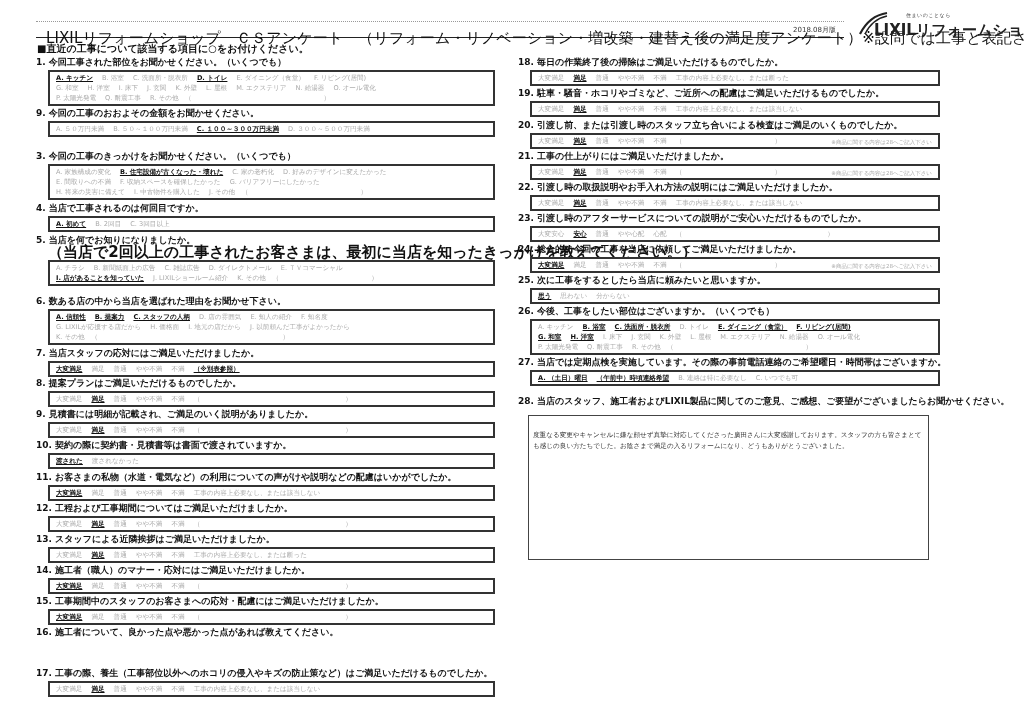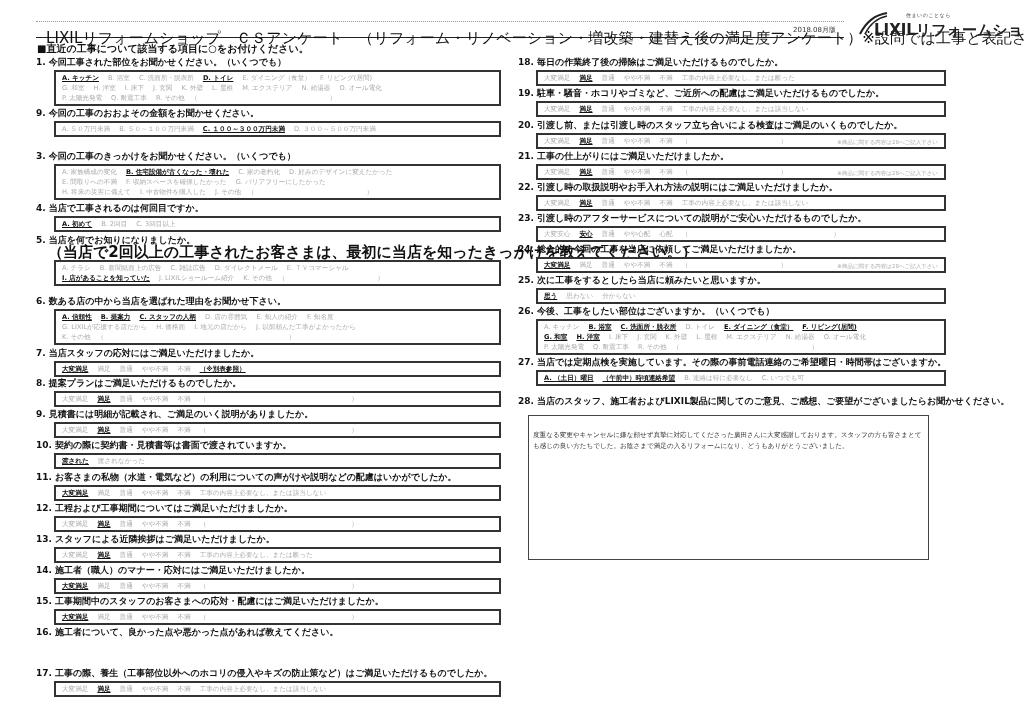--- a/index.html
+++ b/index.html
@@ -13,21 +13,21 @@
   .logo { position: absolute; left: 858px; top: 10px; width: 120px; height: 26px; }
   .logo svg { position: absolute; left: 0; top: 0; }
   .logo-tagline { position: absolute; left: 48px; top: 2px; font-size: 5px; color: #333; letter-spacing: 0.5px; white-space: nowrap; }
   .logo-text { position: absolute; left: 16px; top: 11px; font-size: 15px; font-weight: bold; color: #222; white-space: nowrap; }
 
   .section-heading { position: absolute; left: 37px; top: 42px; font-size: 10px; font-weight: bold; white-space: nowrap; }
 
   .q { position: absolute; }
   .q-label { font-size: 9px; font-weight: bold; white-space: nowrap; line-height: 11px; }
   .q-sub { font-size: 15px; font-weight: bold; white-space: nowrap; line-height: 12px; padding-left: 12px; }
-  .q-box { border: 2px solid #333; margin-top: 2px; margin-left: 18px; padding: 1px 6px; font-size: 6.6px; line-height: 10px; color: #aaa; background: #fff; }
+  .q-box { border: 2px solid #333; margin-top: 2px; margin-left: 12px; padding: 1px 6px; font-size: 6.6px; line-height: 10px; color: #aaa; background: #fff; }
   .row { white-space: nowrap; height: 10px; }
   .opt { margin-right: 9px; display: inline-block; }
   .opt.sel { color: #111; font-weight: bold; text-decoration: underline; }
   .note { float: right; font-size: 5.5px; color: #aaa; margin-top: 1px; }
 
   .left-col .q { left: 36px; width: 470px; }
   .left-col .q-box { width: 447px; }
   .right-col .q { left: 518px; width: 490px; }
   .right-col .q-box { width: 410px; }
 

